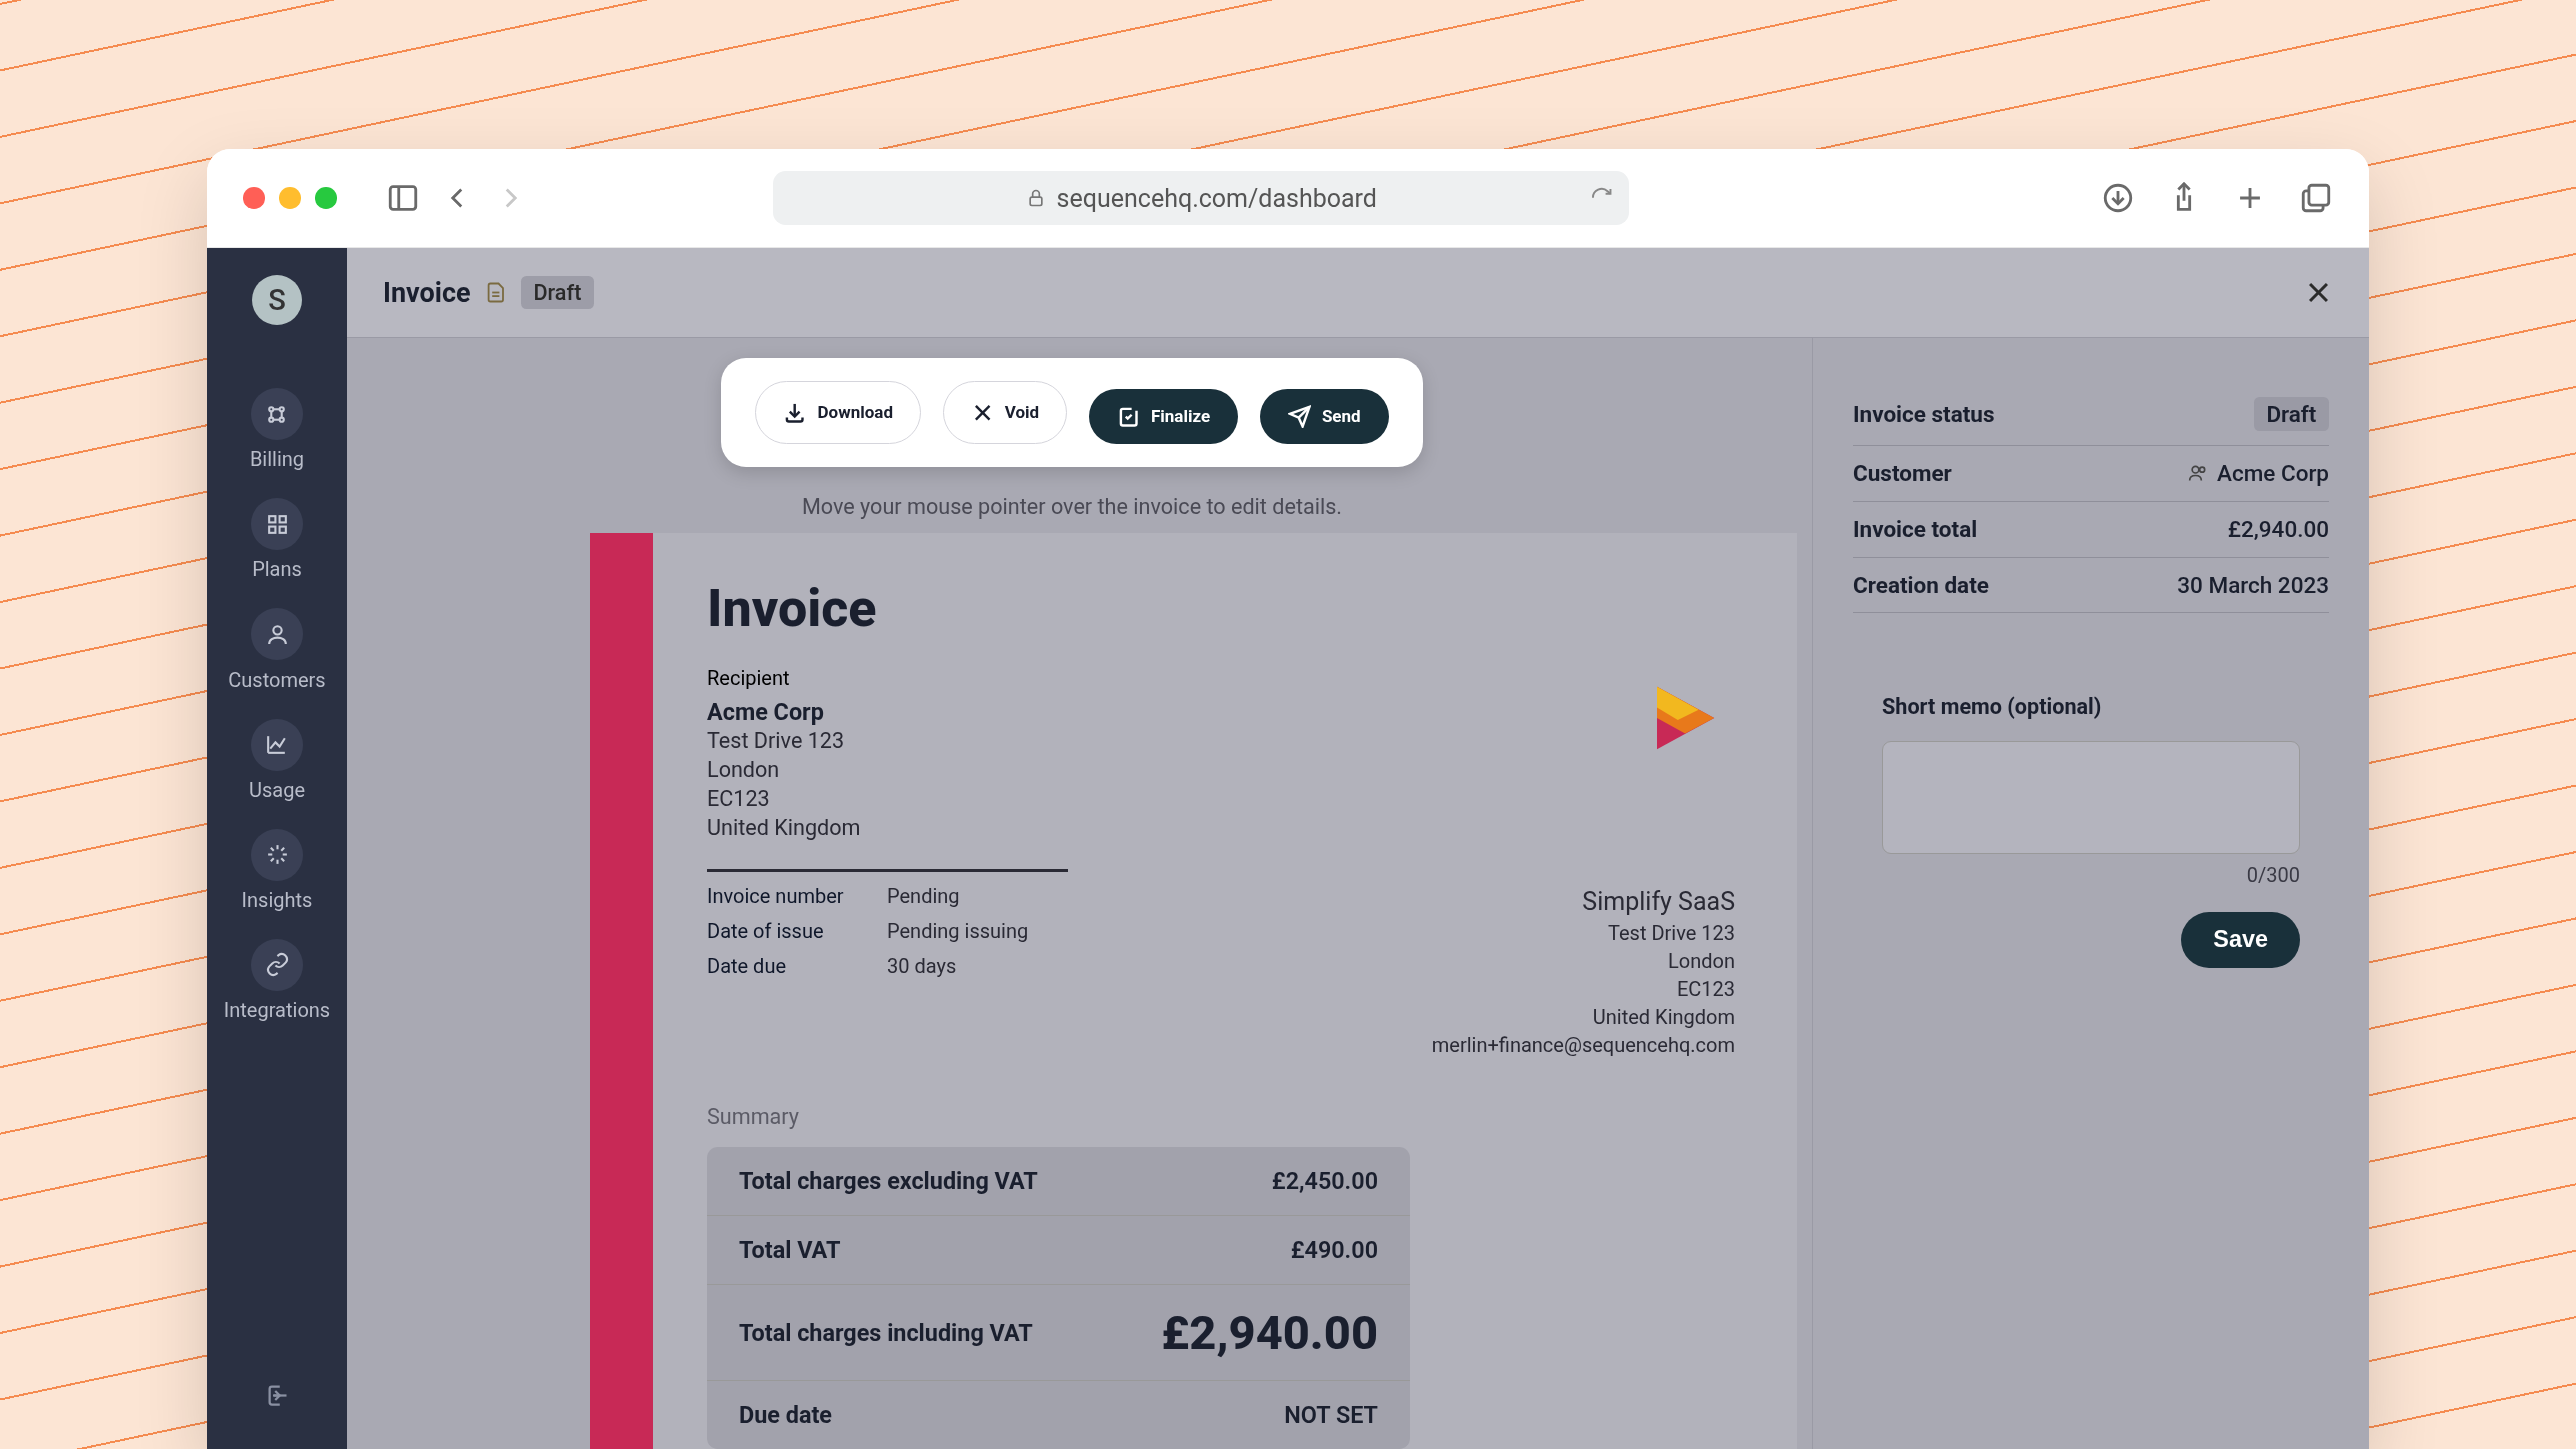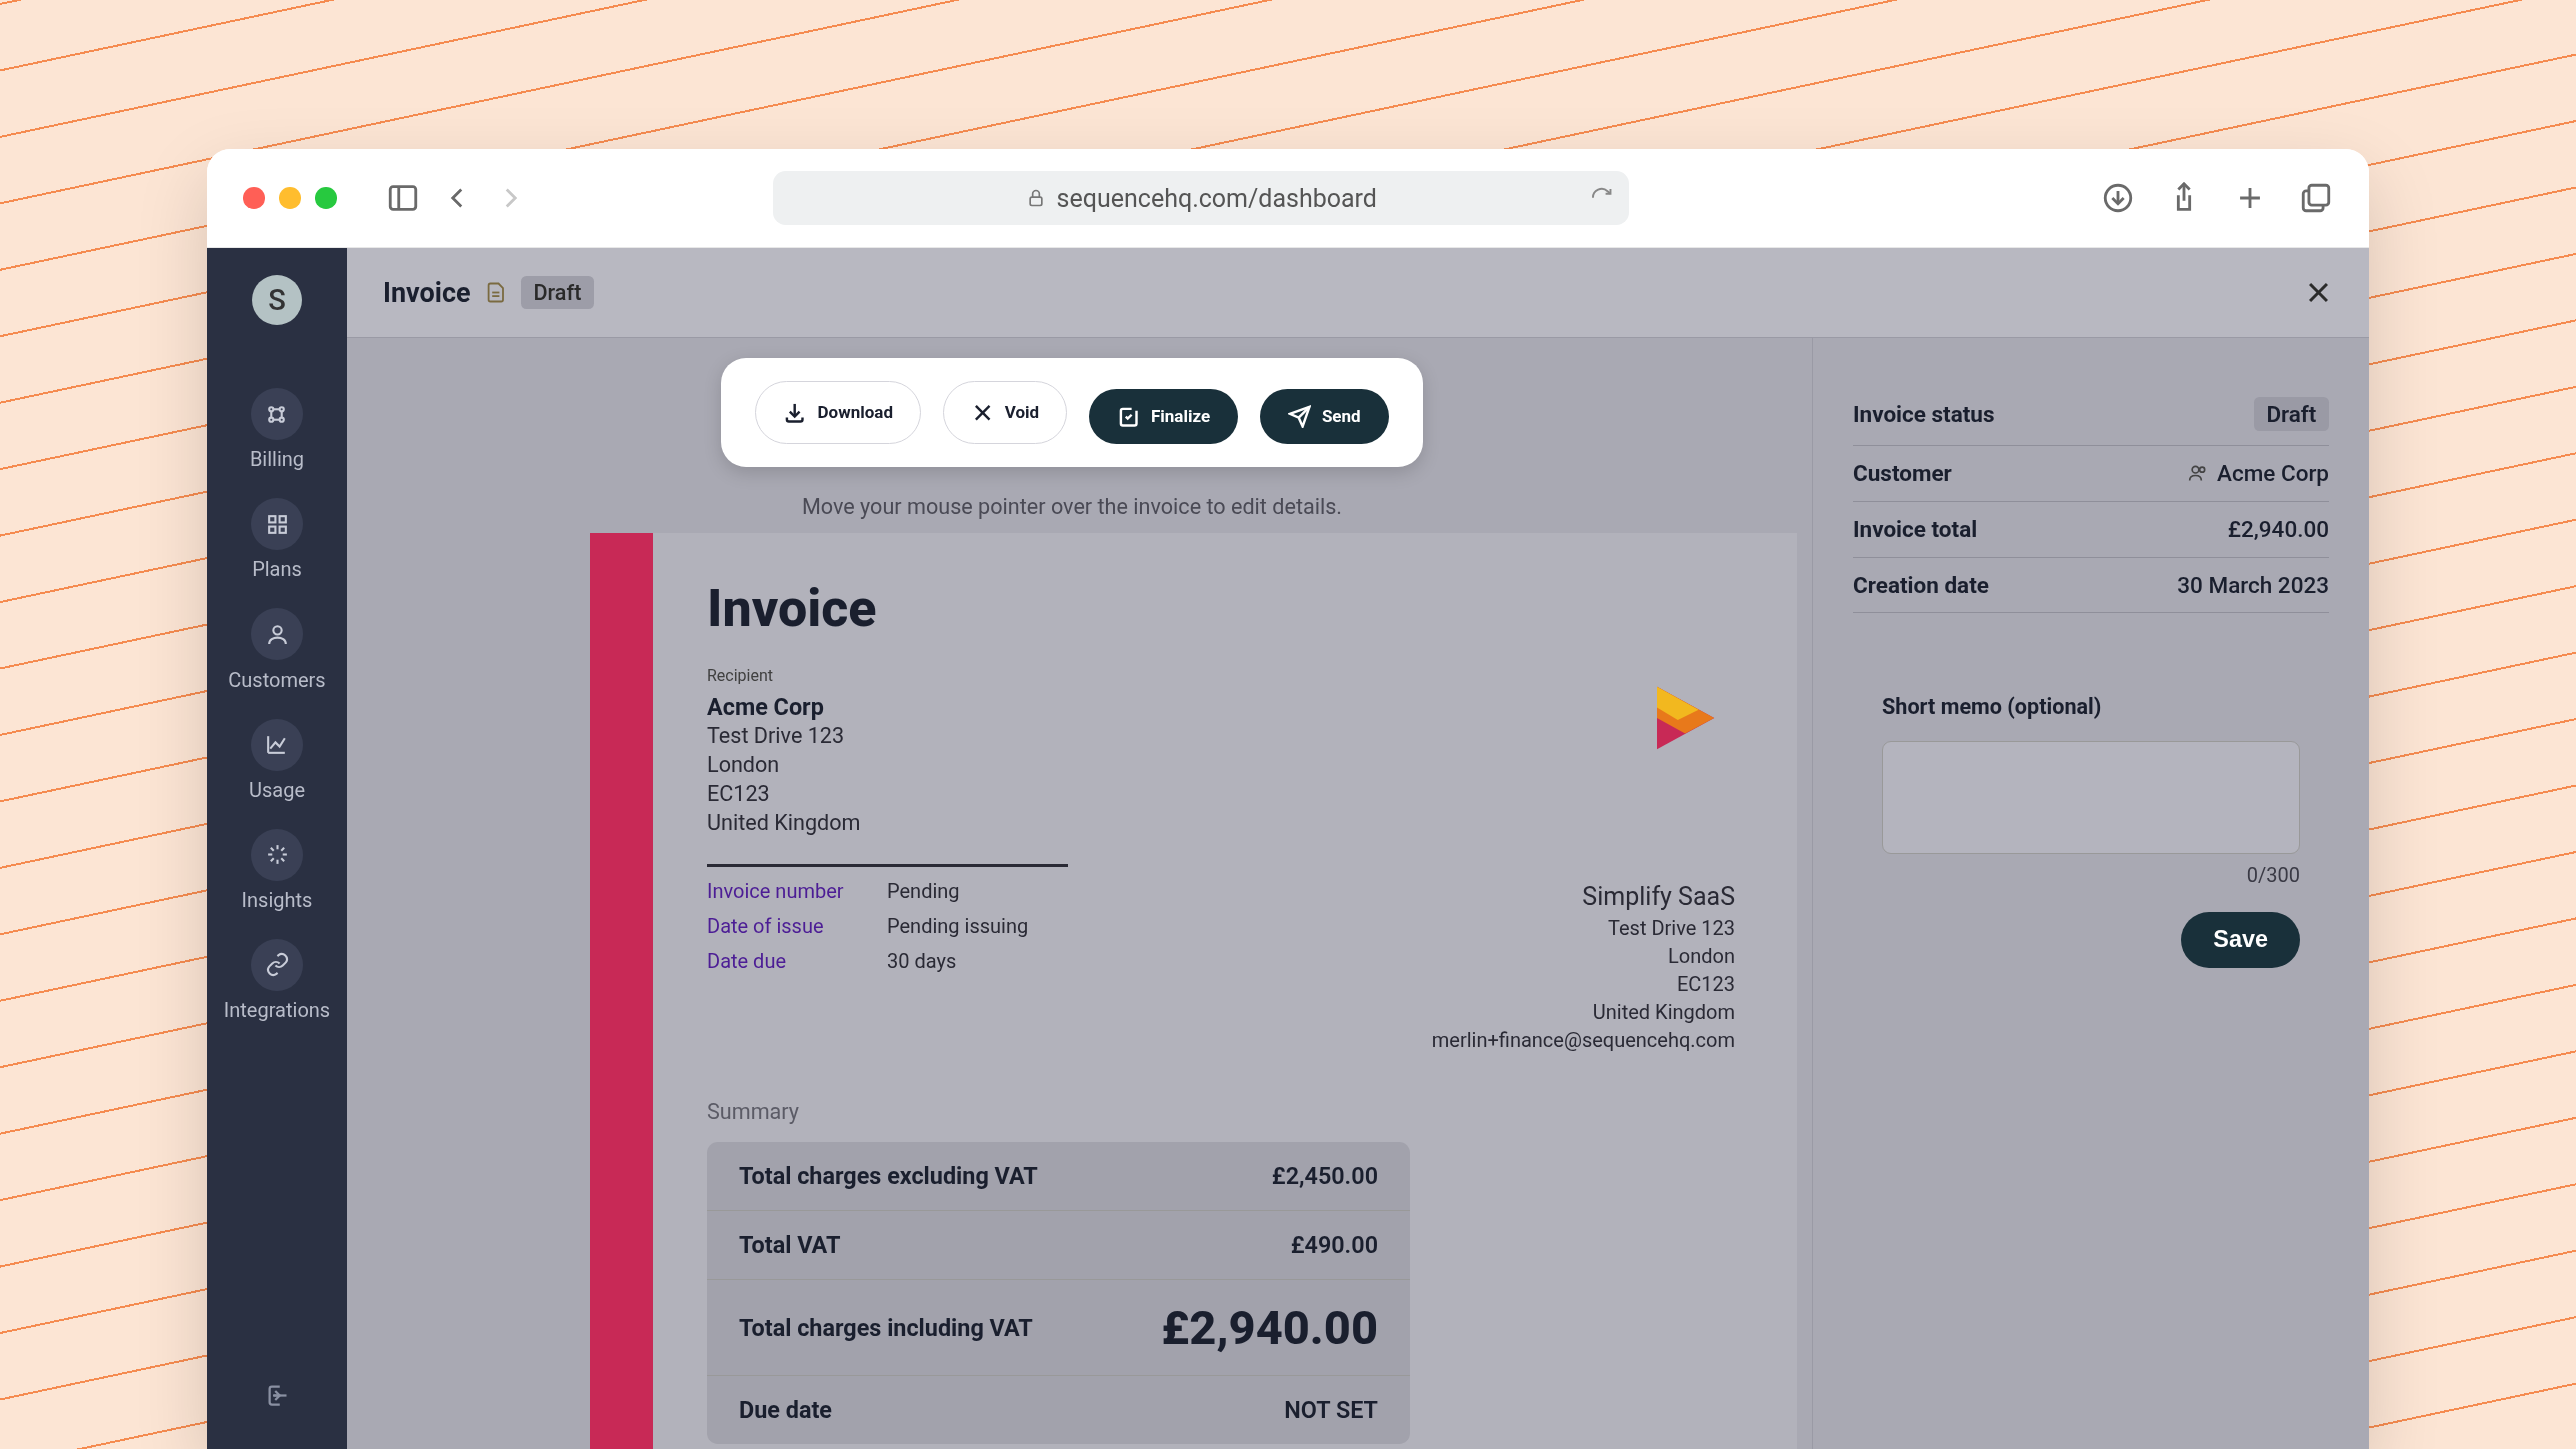--- a/index.html
+++ b/index.html
@@ -213,29 +213,29 @@
     .doc-accent {
       width: 63px;
       background: #c82956;
     }
     .doc {
       flex: 1;
       background: #b2b2bb;
       padding: 45px 63px 45px 54px;
     }
     .doc h1 { font-size: 52px; font-weight: 800; color: #1a1f2e; margin-bottom: 27px;}
-    .label-muted { color: #404040; font-size: 16px; }
+    .label-muted { color: #000000; font-size: 20px; }
     .recipient-top { display:flex; justify-content: space-between; align-items: flex-start;}
     .recipient-block .rname { font-weight: 700; font-size: 23.4px; margin-top: 7.2px; color:#1a1f2e;}
     .recipient-block .rline { font-size: 21.6px; color:#2a2a35; line-height: 1.35;}
     .logo-play { width: 104px; height: 104px; }
 
     .divider { height: 2.7px; background:#2a2a35; width: 361px; margin: 27px 0 12.6px;}
     .meta-grid { display: grid; grid-template-columns: 180px 270px; row-gap: 10.8px; font-size: 20px;}
-    .meta-grid .ml { color:#4c1d95; }
+    .meta-grid .ml { color:#0f172a; }
     .meta-grid .mv { color:#2a2a35; }
     .sender-block { text-align: right; font-size: 20px; color:#2a2a35; line-height:1.4;}
     .sender-block .sname { font-weight:400; font-size:25px;}
     .meta-row { display:flex; justify-content: space-between; align-items: flex-start; margin-top: 0px;}
 
     .summary-title { margin-top: 45px; color:#5b5b66; font-size:21.6px; }
     .summary-box {
       margin-top: 18px;
       background: #a2a2ac;
       border-radius: 10.8px;

